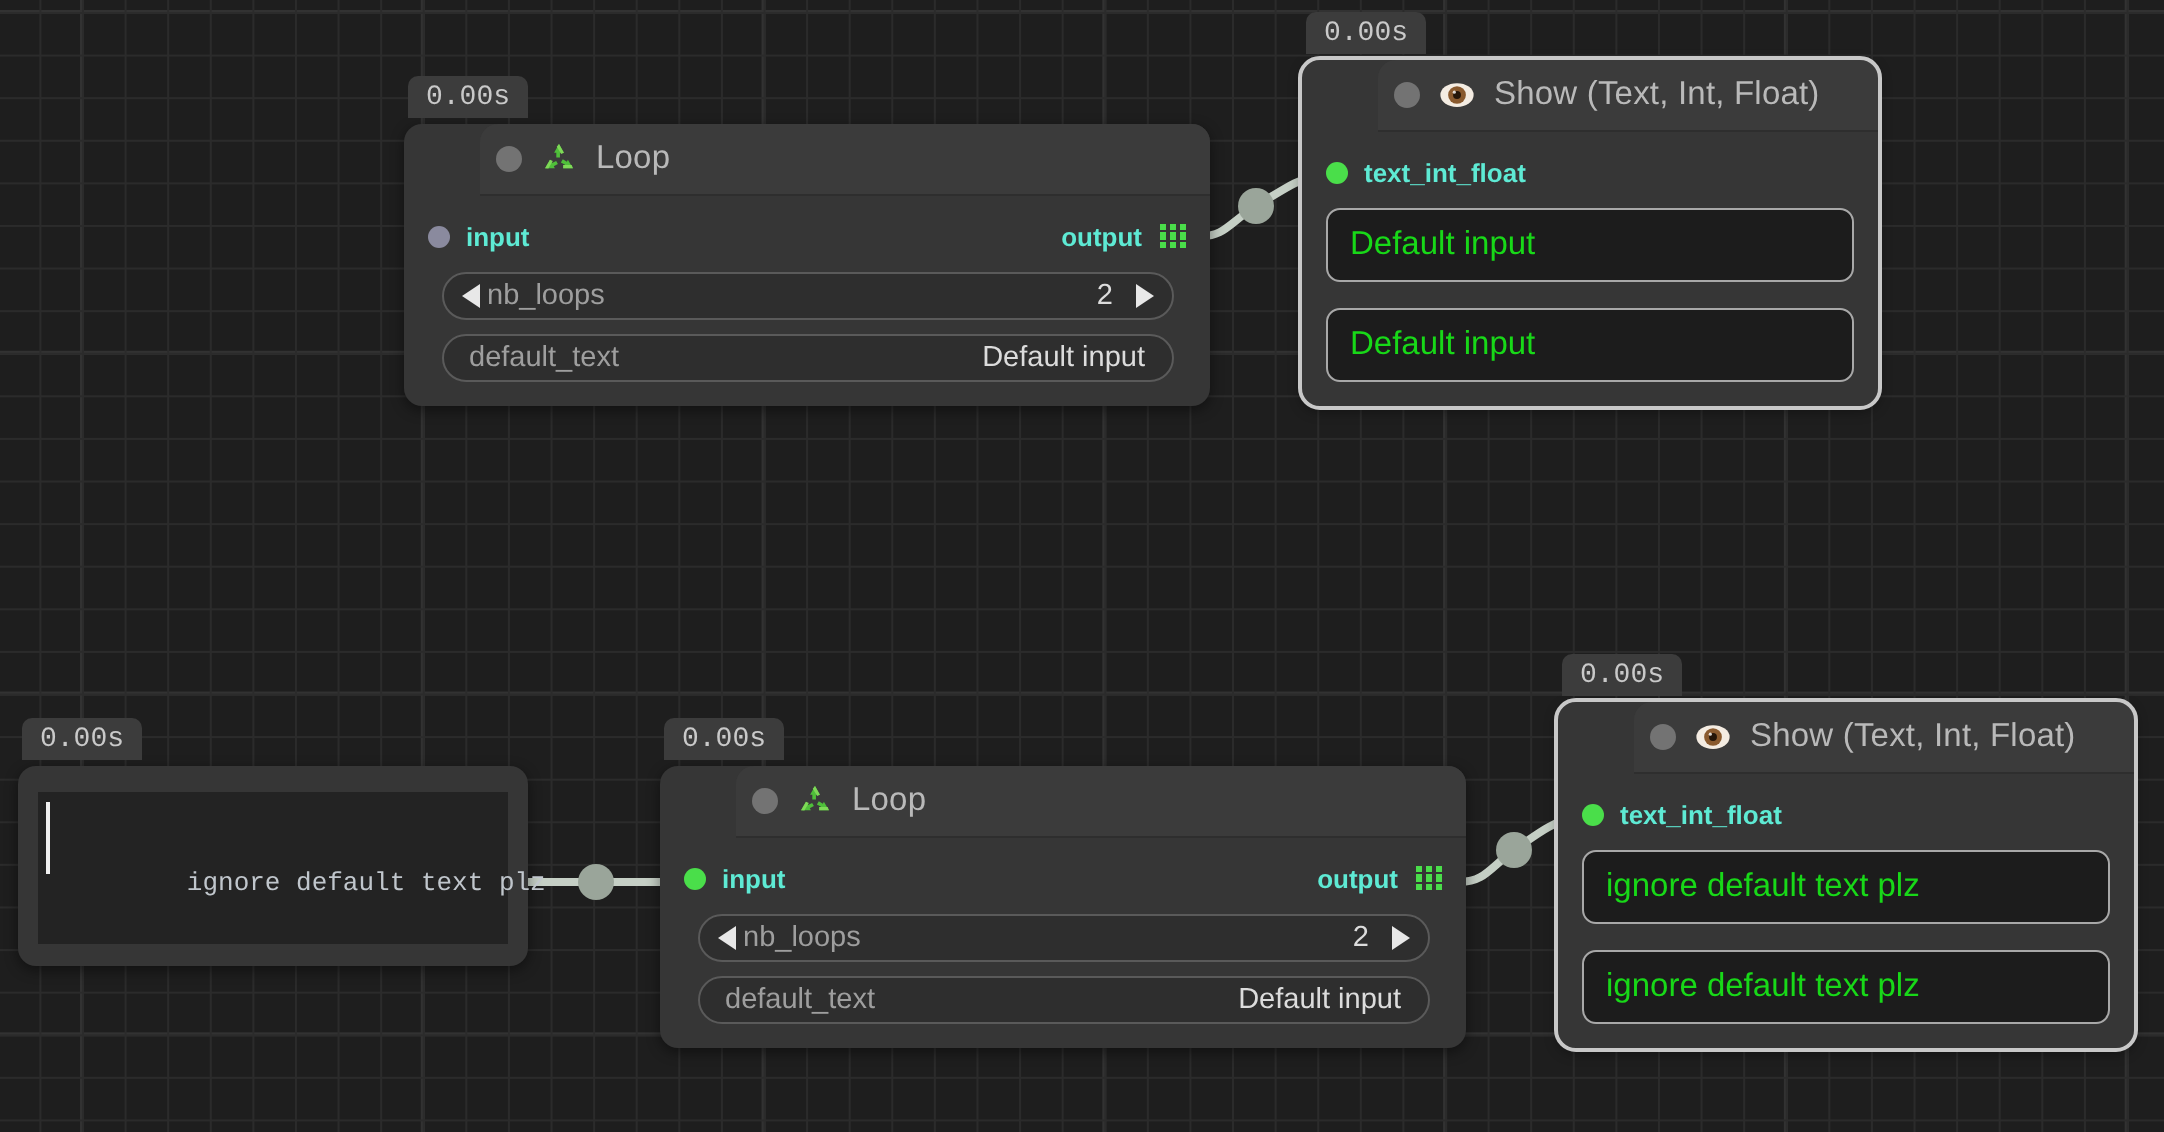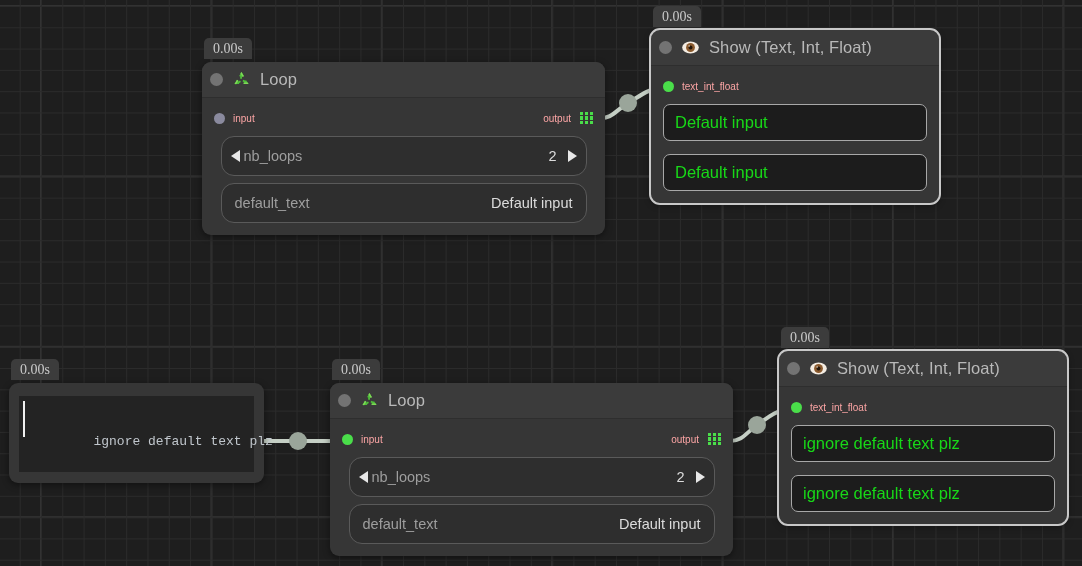--- a/index.html
+++ b/index.html
@@ -48,37 +48,38 @@
     border-radius: 9px;
   }
 
   
   .ts-badge {
     position: absolute;
     top: -24px;
     left: 2px;
     background: #3c3c3c;
     color: #c9c9c9;
-    font-family: Liberation Serif, serif;
+    font-family: Liberation Mono, monospace;
     font-size: 14px;
     padding: 4px 9px 3px;
     border-radius: 5px 5px 0 0;
     line-height: 1;
   }
 
   
   .node-header {
     display: flex;
     align-items: center;
     gap: 9px;
     height: 36px;
     padding: 0 8px;
     background: #3b3b3b;
     border-radius: 9px 9px 0 0;
     border-bottom: 1px solid #2e2e2e;
+    margin-left: 38px;
   }
   .hdr-dot {
     width: 13px; height: 13px;
     border-radius: 50%;
     background: #737373;
     flex: 0 0 auto;
   }
   .hdr-icon { width: 19px; height: 19px; flex: 0 0 auto; display: block; }
   .hdr-title {
     color: #b9b9b9;
@@ -99,38 +100,38 @@
   }
   .port-in { display: flex; align-items: center; gap: 8px; }
   .port-out { display: flex; align-items: center; gap: 9px; margin-left: auto; }
   .dot {
     width: 11px; height: 11px;
     border-radius: 50%;
     flex: 0 0 auto;
   }
   .dot.green { background: #4ade4a; }
   .dot.gray  { background: #8a8a9e; }
-  .port-label { color: #fca5a5; font-size: 10px; }
+  .port-label { color: #5eead4; font-size: 13px; font-weight: bold; }
 
   
   .grid-glyph {
     width: 13px; height: 13px;
     display: grid;
     grid-template-columns: repeat(3, 1fr);
     grid-template-rows: repeat(3, 1fr);
     gap: 1.5px;
     flex: 0 0 auto;
   }
   .grid-glyph i { background: #4ade4a; display: block; }
 
   
   .pill {
     display: flex;
     align-items: center;
-    height: 40px;
+    height: 24px;
     margin: 0 auto 7px;
     background: #2e2e2e;
     border: 1px solid #5a5a5a;
     border-radius: 13px;
     padding: 0 13px;
     font-size: 14.5px;
     color: #9e9e9e;
   }
   .pill.stepper { padding: 0 9px; }
   .pill .pname { color: #9e9e9e; }

